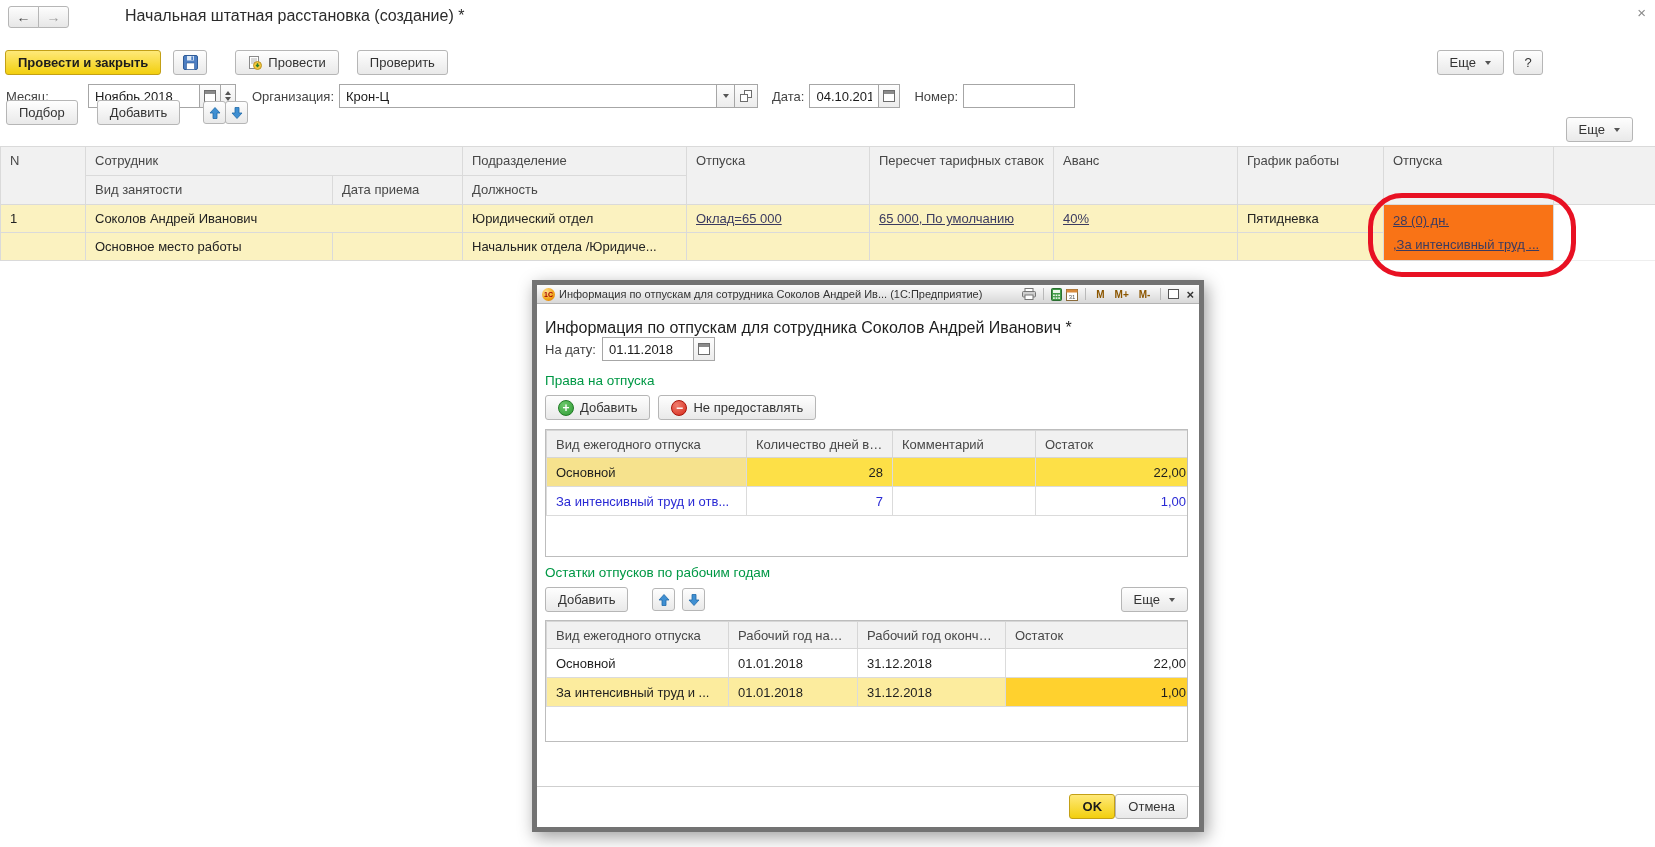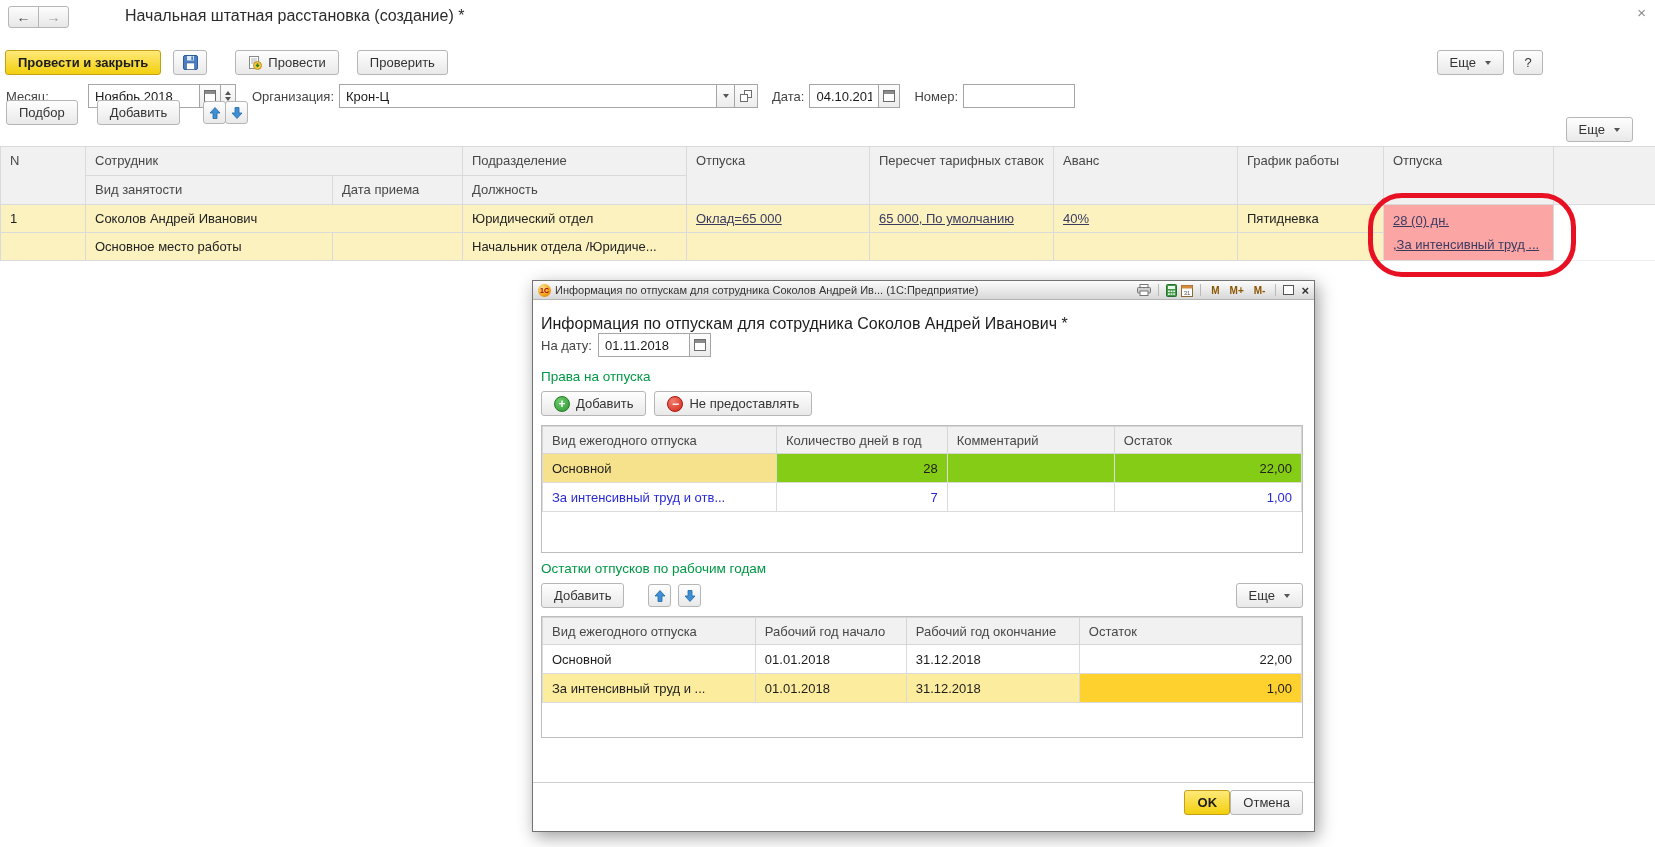--- a/index.html
+++ b/index.html
@@ -49,40 +49,40 @@
   .grid th,.grid td{box-sizing:border-box;border:1px solid #dadada;padding:3px 9px;text-align:left;
     font-weight:normal;color:#222;overflow:hidden;white-space:nowrap;text-overflow:ellipsis;vertical-align:middle}
   .grid thead th{background:#f1f1f1;color:#474747;vertical-align:top;padding-top:6px}
   .grid thead tr{height:29px}
   .grid tbody tr{height:28px}
   .grid td.yel{background:#fbf2c0}
   .grid td.fill{background:#fff;border-color:#eee}
   .grid th.wrap{white-space:normal;line-height:16px}
   .lnk{color:#3b3b60;text-decoration:underline;cursor:pointer}
   .rt{text-align:right}
-  td.vac{background:#fca5a5;vertical-align:top;white-space:normal;line-height:24px;padding-top:4px}
+  td.vac{background:#f97316;vertical-align:top;white-space:normal;line-height:24px;padding-top:4px}
   .red-ring{border:5px solid #e81123;border-radius:34px;pointer-events:none;z-index:6}
   
-  .dialog{left:532px;top:280px;width:783px;height:552px;box-sizing:border-box;background:#fff;border:1px solid #737373;
+  .dialog{left:532px;top:280px;width:672px;height:552px;box-sizing:border-box;background:#fff;border:5px solid #737373;
     box-shadow:3px 5px 16px rgba(0,0,0,.38);z-index:20}
   .titlebar{height:19px;display:flex;align-items:center;gap:4px;padding:0 5px;box-sizing:border-box;
     background:linear-gradient(#fcfcfc,#d8d8d8);border-bottom:1px solid #b3b3b3;font-size:11px;color:#333}
   .titlebar .ttl{flex:1;overflow:hidden;white-space:nowrap;text-overflow:ellipsis}
   .dlg-body{padding:7px 11px 0 8px}
   .dlg-h1{font-size:16px;color:#1d1d1d;margin:8px 0 0 0;font-weight:normal;white-space:nowrap}
   .frow{display:flex;align-items:center;}
   .green-h{color:#009845;font-size:13.5px;margin-top:12px}
   .btnrow{display:flex;align-items:center;gap:8px;margin-top:7px}
   .tblbox{border:1px solid #bdbdbd;overflow:hidden;background:#fff;margin-top:9px}
   table.dt{border-collapse:collapse;width:100%;table-layout:fixed;font-size:13px}
   .dt th{background:#f1f1f1;border:1px solid #d6d6d6;font-weight:normal;color:#474747;height:26px;padding:0 9px;
     text-align:left;white-space:nowrap;overflow:hidden;text-overflow:ellipsis}
   .dt td{border:1px solid #dbdbdb;height:28px;padding:0 9px;white-space:nowrap;overflow:hidden;text-overflow:ellipsis;color:#1e1e1e}
   .num{text-align:right;color:#28288e}
-  .selrow td{background:#84cc16}
+  .selrow td{background:#fde047}
   .curcell{background:#f6e28d !important}
   .bluerow td{color:#2929d4}
   .bluerow .num{color:#2929d4}
   .selrow2 td{background:#fcec9e}
   .goldcell{background:#ffd12e !important}
   .dlg-sep{border-top:1px solid #cfcfcf;margin:44px -11px 0 -8px}
   .dlg-footer{display:flex;justify-content:flex-end;gap:0;margin-top:7px}
   .arrow-btn{width:23px;height:23px;padding:0}
   .winclose{color:#8a8a8a;font-size:15px;cursor:pointer}
 </style>

